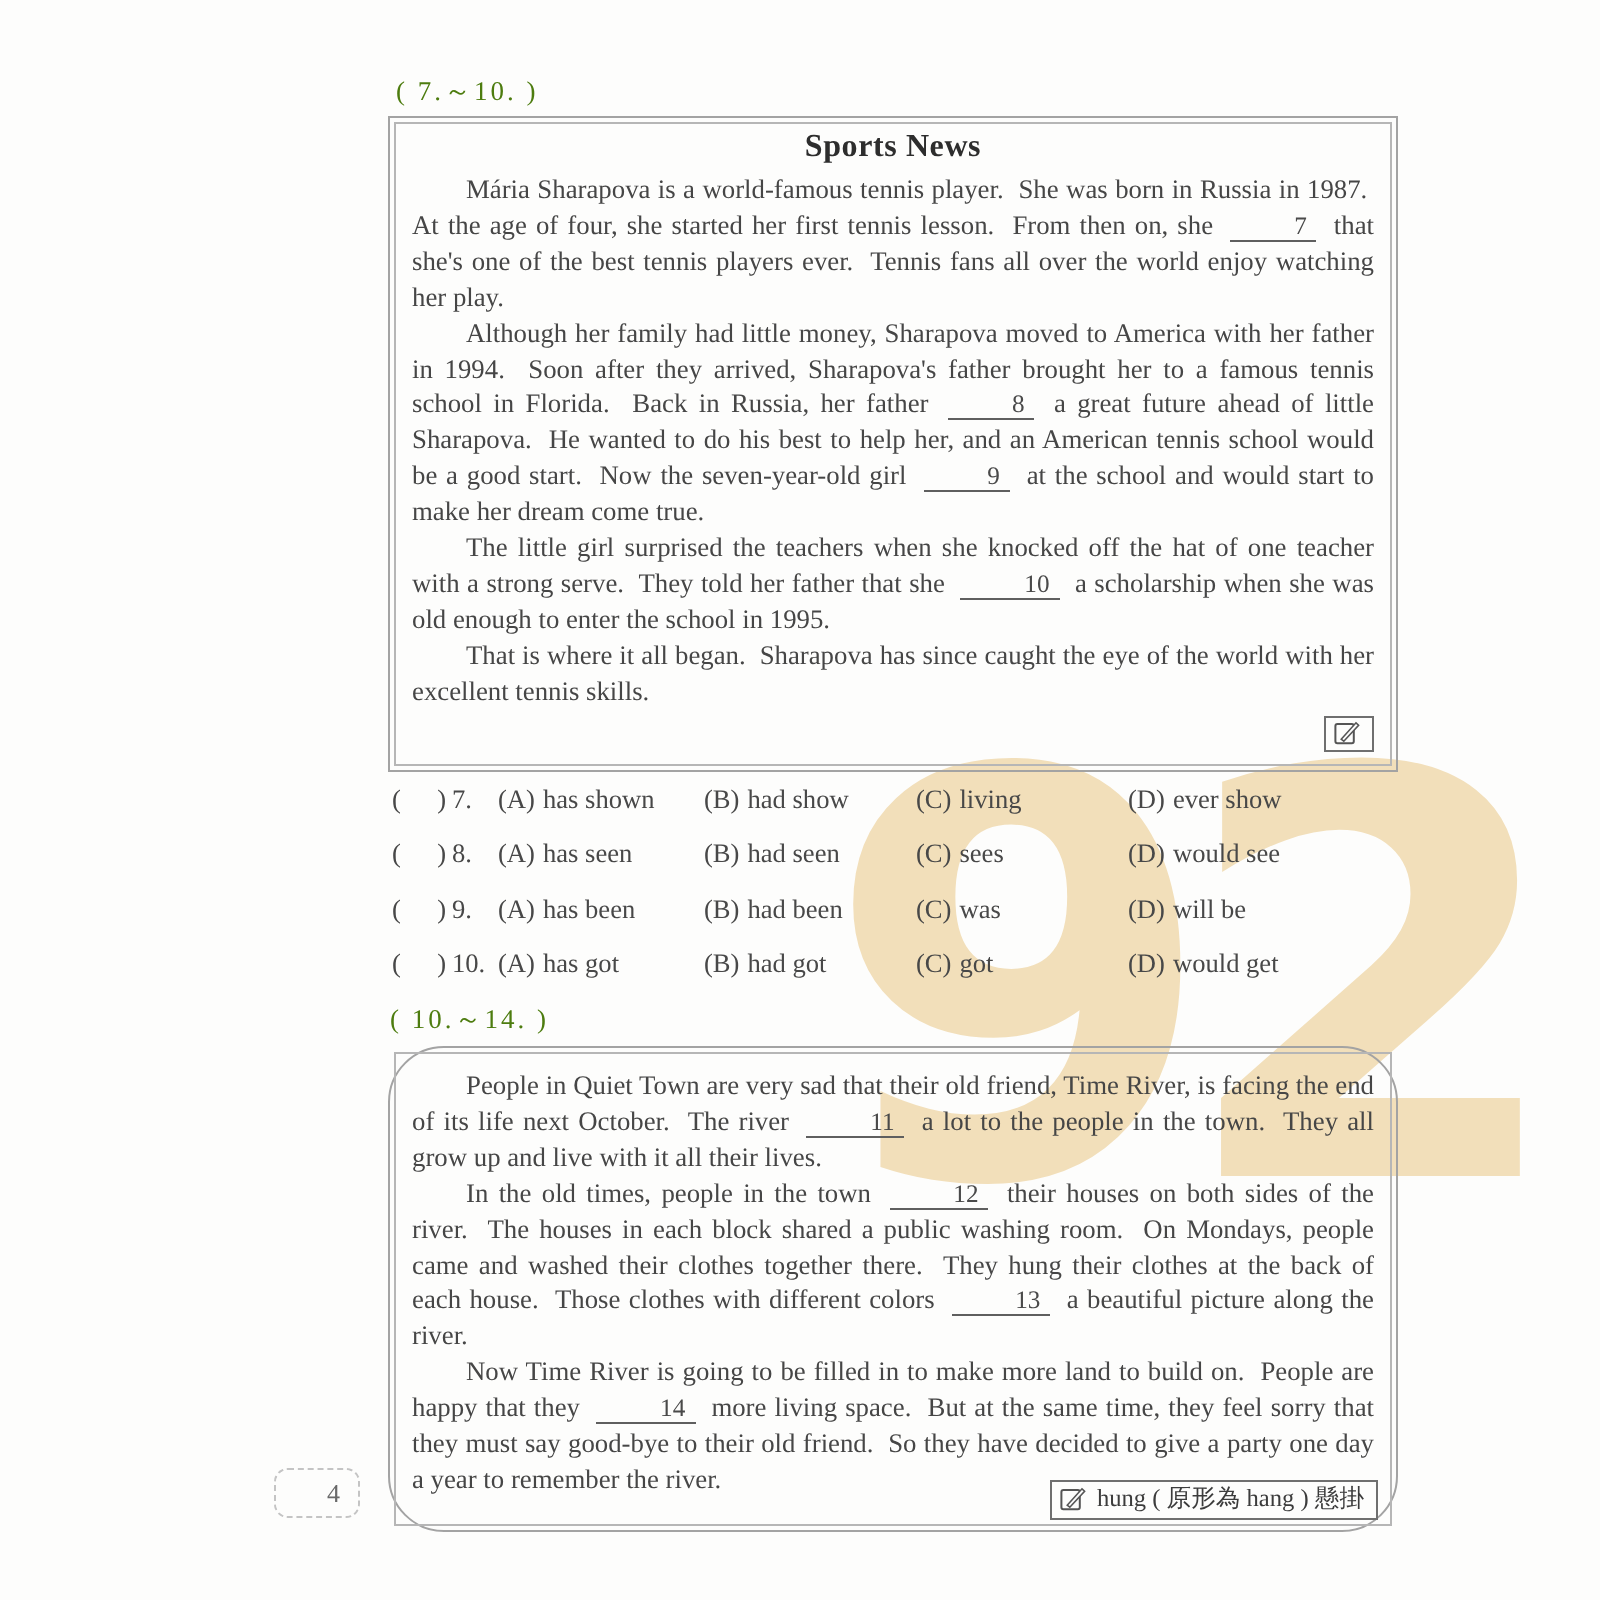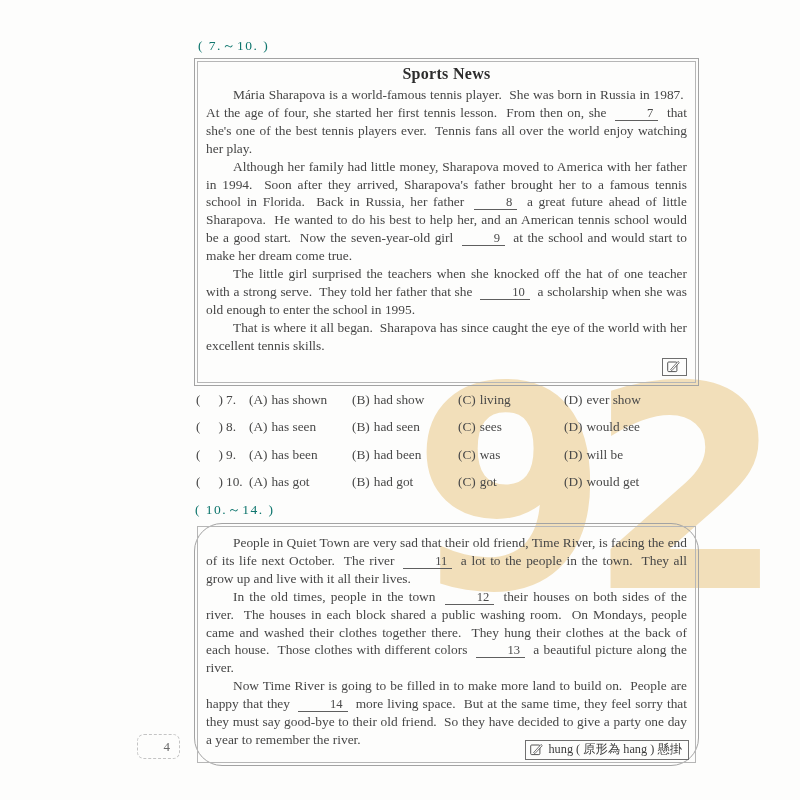--- a/index.html
+++ b/index.html
@@ -10,21 +10,21 @@
     color:#454545;
   }
   .watermark{
     position:absolute;left:390px;top:350px;z-index:0;
     font-family:"DejaVu Sans", sans-serif;font-weight:bold;
     font-size:282px;line-height:1;letter-spacing:-20px;
     user-select:none;pointer-events:none;margin-left:22px;
   }
   .layer{position:absolute;inset:0;z-index:1;}
   .range-label{
-    position:absolute;font-size:13.5px;color:#0f766e;letter-spacing:1.5px;
+    position:absolute;font-size:13.5px;color:#4d7c0f;letter-spacing:1.5px;
   }
   .r1{left:198px;top:37px;}
   .r2{left:195px;top:501px;}
   .passage-box{
     position:absolute;left:194px;width:505px;box-sizing:border-box;
     border:1px solid #a3a3a3;background:transparent;
   }
   .passage-box::before{
     content:"";position:absolute;inset:2px;border:1px solid #b6b6b6;pointer-events:none;
   }

